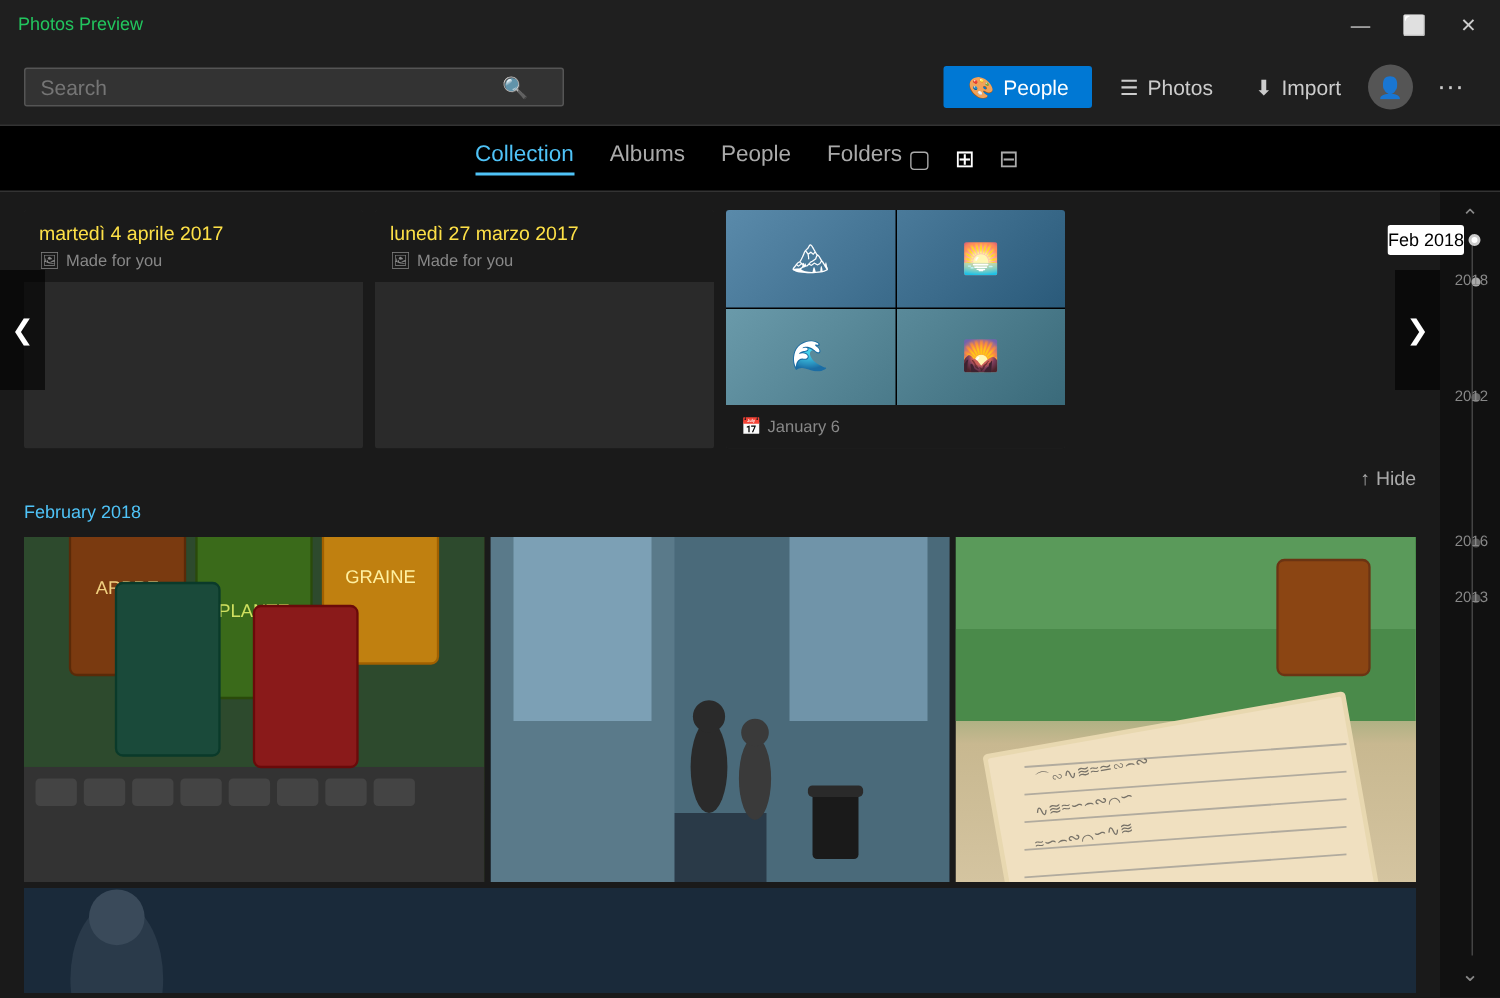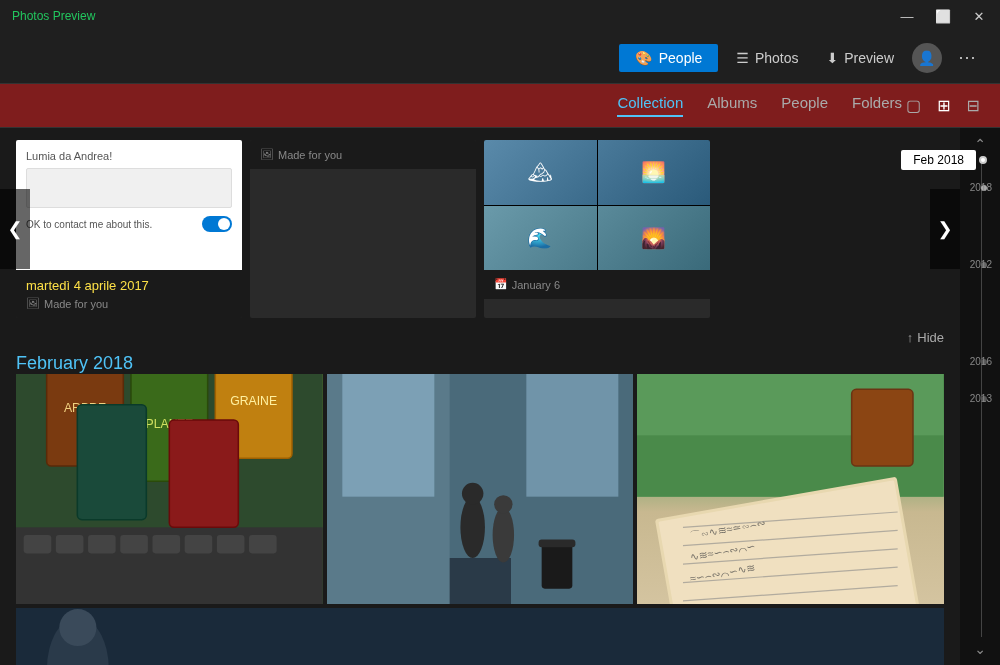--- a/index.html
+++ b/index.html
@@ -112,27 +112,27 @@
     }
     .more-btn {
       color: #ccc;
       font-size: 18px;
       cursor: pointer;
       padding: 4px 8px;
     }
 
     
     .nav-tabs {
-      background: #7f1d1d;
+      background: #000000;
       display: flex;
       align-items: center;
       padding: 0 16px;
       height: 44px;
       border-bottom: 1px solid #333;
-      justify-content: flex-end;
+      justify-content: center;
     }
     .tabs-left {
       display: flex;
       gap: 24px;
     }
     .tab {
       color: #aaa;
       font-size: 15px;
       cursor: pointer;
       padding-bottom: 4px;
@@ -308,22 +308,23 @@
       font-size: 13px;
       cursor: pointer;
       display: flex;
       align-items: center;
       gap: 4px;
     }
 
     
     .section-header {
       color: #4fc3f7;
-      font-size: 18px;
+      font-size: 12px;
       font-weight: 400;
+      margin-bottom: 10px;
     }
 
     
     .photo-grid {
       display: grid;
       grid-template-columns: 1fr 1fr 1fr;
       gap: 4px;
       margin-bottom: 4px;
     }
     .photo-cell {
@@ -396,21 +397,21 @@
       padding: 2px 4px;
       position: relative;
       z-index: 1;
       white-space: nowrap;
     }
     .timeline-tooltip {
       position: absolute;
       right: 24px;
       background: white;
       color: black;
-      padding: 3px 12px;
+      padding: 3px 0;
       font-size: 12px;
       border-radius: 2px;
       white-space: nowrap;
       z-index: 20;
     }
 
     
     .scroll-area::-webkit-scrollbar { width: 0; }
 
     
@@ -437,33 +438,37 @@
 <div class="titlebar">
   <span class="titlebar-title">Photos Preview</span>
   <div class="titlebar-controls">
     <span class="titlebar-btn">—</span>
     <span class="titlebar-btn">⬜</span>
     <span class="titlebar-btn close">✕</span>
   </div>
 </div>
 
 <div class="topbar">
+  <div class="search-box">
+    <input type="text" placeholder="Search" style="">
+    <span class="search-icon-btn">🔍</span>
+  </div>
   <div class="spacer"></div>
   <div class="topbar-actions">
     <button class="btn-create">
       <span>🎨</span>
       <span>People</span>
     </button>
     <button class="btn-topbar">
       <span>☰</span>
       <span>Photos</span>
     </button>
     <button class="btn-topbar">
       <span>⬇</span>
-      <span>Preview</span>
+      <span>Import</span>
     </button>
     <div class="avatar">👤</div>
     <span class="more-btn">···</span>
   </div>
 </div>
 
 <div class="nav-tabs">
   <div class="tabs-left">
     <span class="tab active">Collection</span>
     <span class="tab">Albums</span>
@@ -478,42 +483,33 @@
 </div>
 
 <div class="main-content">
   <div class="scroll-area">
 
     <div class="carousel-section">
       <button class="carousel-arrow left">❮</button>
       <div class="carousel-cards">
 
         <div class="carousel-card">
-          <div class="card1-content">
-            <div class="card1-title">Lumia da Andrea!</div>
-            <div style="height:40px; background:#f0f0f0; border:1px solid #ddd; border-radius:2px; margin-bottom:6px;"></div>
-            <div class="card1-toggle">
-              <span style="font-size:10px; color:#555;">OK to contact me about this.</span>
-              <div class="toggle-pill">
-                <div class="toggle-knob"></div>
-              </div>
-            </div>
-          </div>
           <div class="card-info">
             <div class="card-title">martedì 4 aprile 2017</div>
             <div class="card-subtitle">
               <span>🖼</span>
               <span>Made for you</span>
             </div>
           </div>
         </div>
 
 
         <div class="carousel-card">
           <div class="card-info">
+            <div class="card-title">lunedì 27 marzo 2017</div>
             <div class="card-subtitle">
               <span>🖼</span>
               <span>Made for you</span>
             </div>
           </div>
         </div>
 
         <div class="carousel-card">
           <div class="card4-content">
             <div class="card4-img" style="background: linear-gradient(135deg, #5a8aaa 0%, #3a6a8a 100%);">🏔</div>

